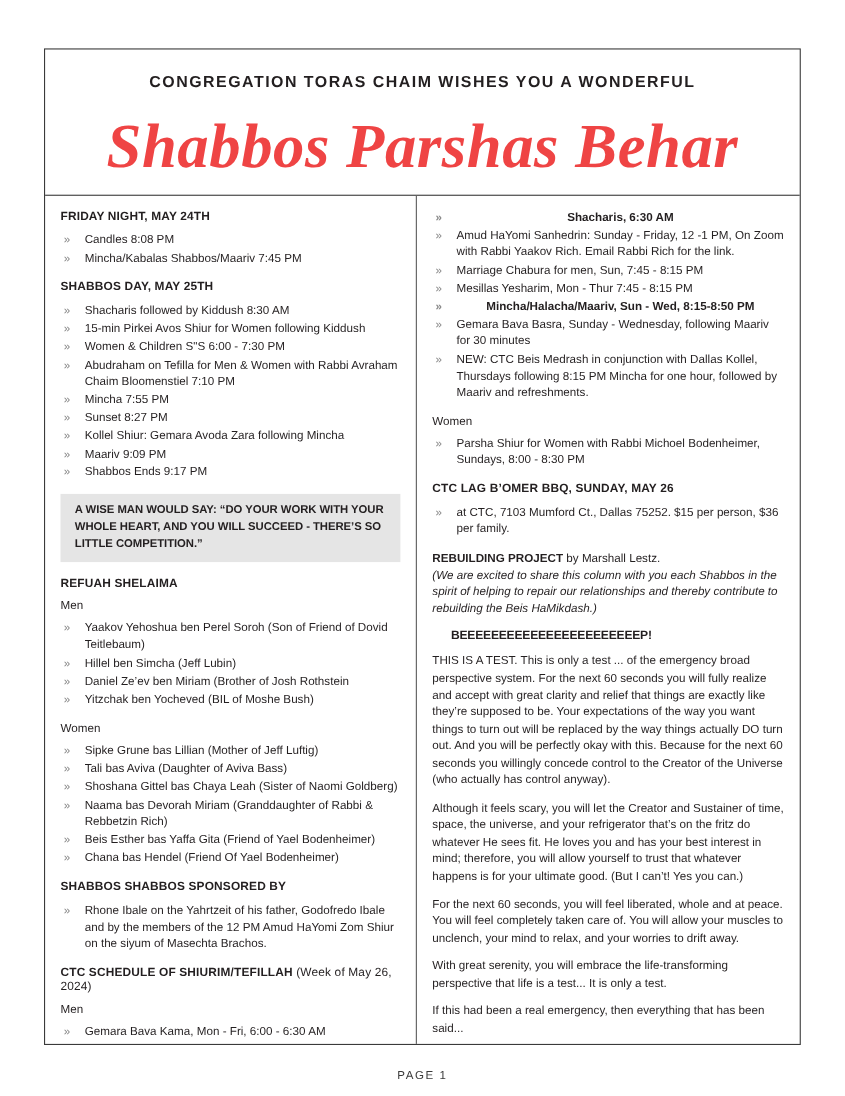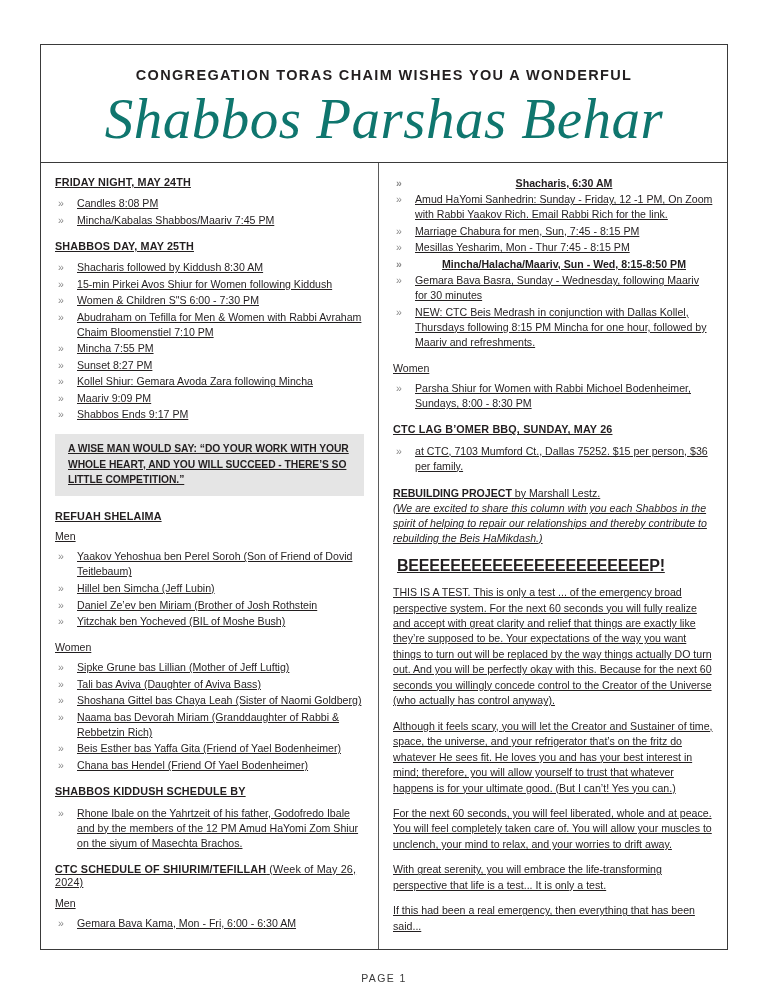--- a/index.html
+++ b/index.html
@@ -40,40 +40,39 @@
     font-family: "Liberation Sans", sans-serif;
     font-weight: bold;
     font-size: 14.5px;
     letter-spacing: 1.35px;
     color: #231f20;
     white-space: nowrap;
   }
   .masthead-title {
     font-family: "Liberation Serif", serif;
     font-style: italic;
-    font-weight: normal;
+    font-weight: bold;
     font-size: 57px;
     line-height: 1.08;
     letter-spacing: 0.5px;
-    margin-top: 5px;
-    color: #0f766e;
+    margin-top: 20px;
+    color: #ef4444;
     white-space: nowrap;
   }
 
   
   .columns {
     flex: 1 1 auto;
     display: flex;
     align-items: stretch;
     overflow: hidden;
   }
   .col {
     padding: 13px 14px 10px 14px;
     overflow: hidden;
-    text-decoration: underline;
   }
   .col-left {
     width: 338px;
     flex: 0 0 338px;
     border-right: 1px solid #5a5a5a;
   }
   .col-right {
     width: 347px;
     flex: 1 1 auto;
   }
@@ -136,24 +135,24 @@
     margin: 0 0 1px 0;
   }
   .byline b { font-weight: bold; }
   .byline-note {
     font-size: 10.6px;
     font-style: italic;
     line-height: 1.42;
     margin: 0 0 11px 0;
   }
   .beep {
-    font-size: 16px;
+    font-size: 11px;
     font-weight: bold;
     letter-spacing: -0.2px;
-    margin: 0 0 10px 4px;
+    margin: 0 0 10px 17px;
   }
   p.body {
     font-size: 10.6px;
     line-height: 1.46;
     margin: 0 0 10px 0;
     text-align: left;
   }
 
   
   .footer {
@@ -212,21 +211,21 @@
         <div class="subhead">Women</div>
         <ul class="blist">
           <li>Sipke Grune bas Lillian (Mother of Jeff Luftig)</li>
           <li>Tali bas Aviva (Daughter of Aviva Bass)</li>
           <li>Shoshana Gittel bas Chaya Leah (Sister of Naomi Goldberg)</li>
           <li>Naama bas Devorah Miriam (Granddaughter of Rabbi &amp; Rebbetzin Rich)</li>
           <li>Beis Esther bas Yaffa Gita (Friend of Yael Bodenheimer)</li>
           <li>Chana bas Hendel (Friend Of Yael Bodenheimer)</li>
         </ul>
 
-        <h2 class="sect">SHABBOS KIDDUSH SCHEDULE BY</h2>
+        <h2 class="sect">SHABBOS SHABBOS SPONSORED BY</h2>
         <ul class="blist">
           <li>Rhone Ibale on the Yahrtzeit of his father, Godofredo Ibale and by the members of the 12 PM Amud HaYomi Zom Shiur on the siyum of Masechta Brachos.</li>
         </ul>
 
         <h2 class="sect"><span>CTC SCHEDULE OF SHIURIM/TEFILLAH</span> <span class="reg">(Week of May 26, 2024)</span></h2>
         <div class="subhead">Men</div>
         <ul class="blist">
           <li>Gemara Bava Kama, Mon - Fri, 6:00 - 6:30 AM</li>
         </ul>
 

